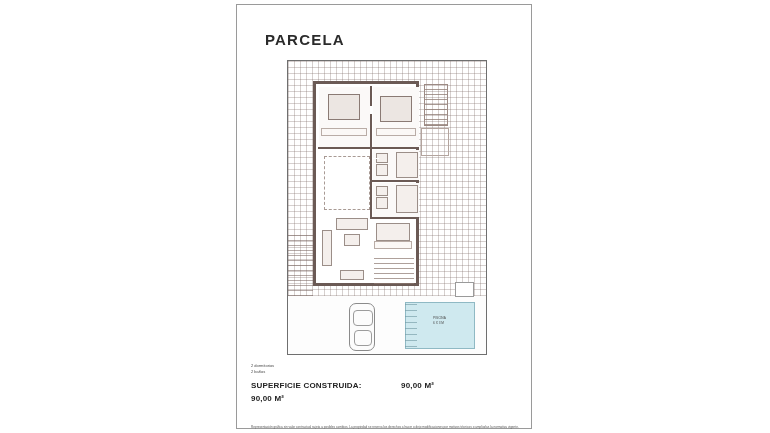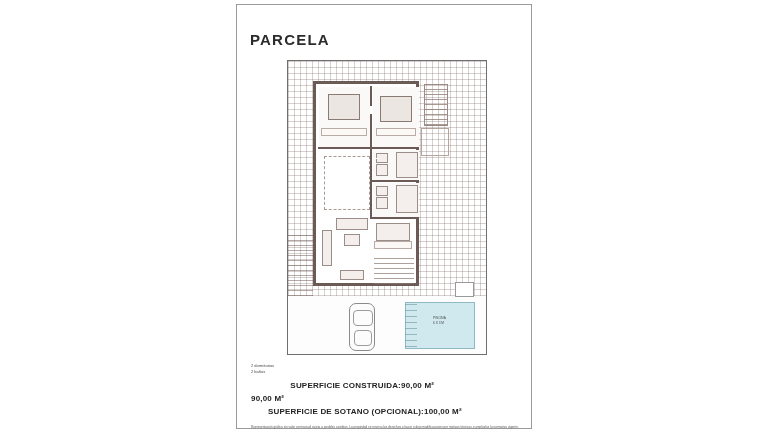--- a/index.html
+++ b/index.html
@@ -7,21 +7,21 @@
 
   .page{position:relative;width:770px;height:433px;background:#ffffff;}
 
   
   .sheet{
     position:absolute;left:236px;top:4px;width:296px;height:425px;
     background:#ffffff;border:1px solid #9a9a9a;box-sizing:border-box;
   }
 
   .title{
-    position:absolute;left:13px;top:26px;
+    position:absolute;left:28px;top:26px;
     font-size:15px;letter-spacing:1.2px;color:#2b2b2b;font-weight:600;
   }
 
   
   .plan{
     position:absolute;left:50px;top:55px;width:200px;height:295px;
   }
 
   
   .parcel{
@@ -108,21 +108,21 @@
   .notes{
     position:absolute;left:14px;top:358px;font-size:4px;color:#4a4a4a;line-height:1.55;
   }
 
   
   .legend{
     position:absolute;left:14px;top:376px;width:268px;
   }
   .legend-row{
     display:flex;align-items:baseline;font-size:8px;font-weight:700;color:#232323;
-    letter-spacing:.2px;margin-bottom:4px;text-align:right;
+    letter-spacing:.2px;margin-bottom:4px;
   }
   .legend-row .lbl{width:150px;}
   .legend-row .val{}
   .legend-row.big .lbl{width:173px;}
   .disclaimer{
     position:absolute;left:14px;top:420px;width:268px;
     font-size:3.1px;color:#5a5a5a;line-height:1.4;
   }
 
   .hair{position:absolute;background:#8d7d77;}
@@ -203,22 +203,18 @@
     </div>
 
     <div class="legend">
       <div class="legend-row">
         <span class="lbl">SUPERFICIE CONSTRUIDA:</span>
         <span class="val">90,00 M²</span>
       </div>
       <div class="legend-row">
         <span class="val">90,00 M²</span>
       </div>
-      <div class="legend-row big">
-        <span class="lbl">SUPERFICIE DE SOTANO (OPCIONAL):</span>
-        <span class="val">100,00 M²</span>
-      </div>
     </div>
 
     <div class="disclaimer">Representación gráfica sin valor contractual sujeta a posibles cambios. La propiedad se reserva los derechos a hacer o dejo modificaciones por motivos técnicos o ampliarlas la normativa vigente.</div>
 
   </div>
 </div>
 
 </body></html>

